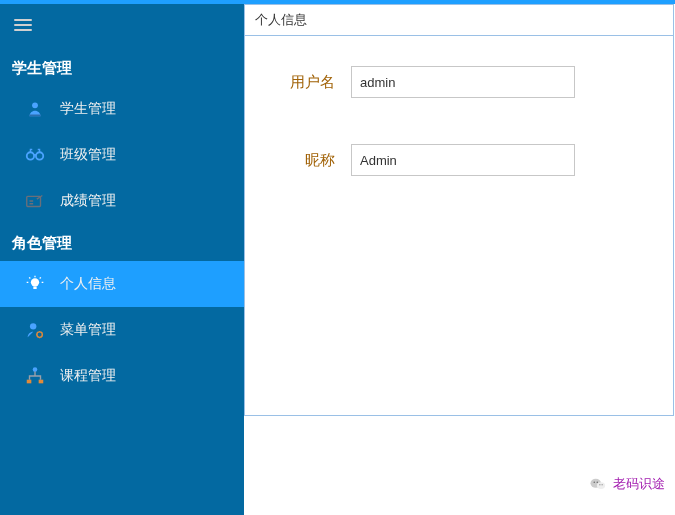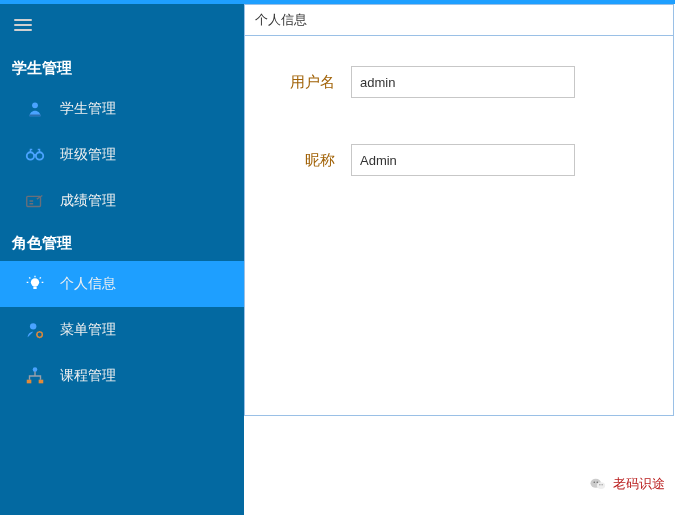--- a/index.html
+++ b/index.html
@@ -115,21 +115,21 @@
       outline: none;
       background: #fff;
     }
     .watermark {
       position: absolute;
       right: 10px;
       bottom: 22px;
       display: flex;
       align-items: center;
       gap: 6px;
-      color: #b91c1c;
+      color: #a21caf;
       font-size: 13px;
     }
     .watermark-icon {
       width: 18px;
       height: 18px;
     }
   </style>
 </head>
 <body>
 

